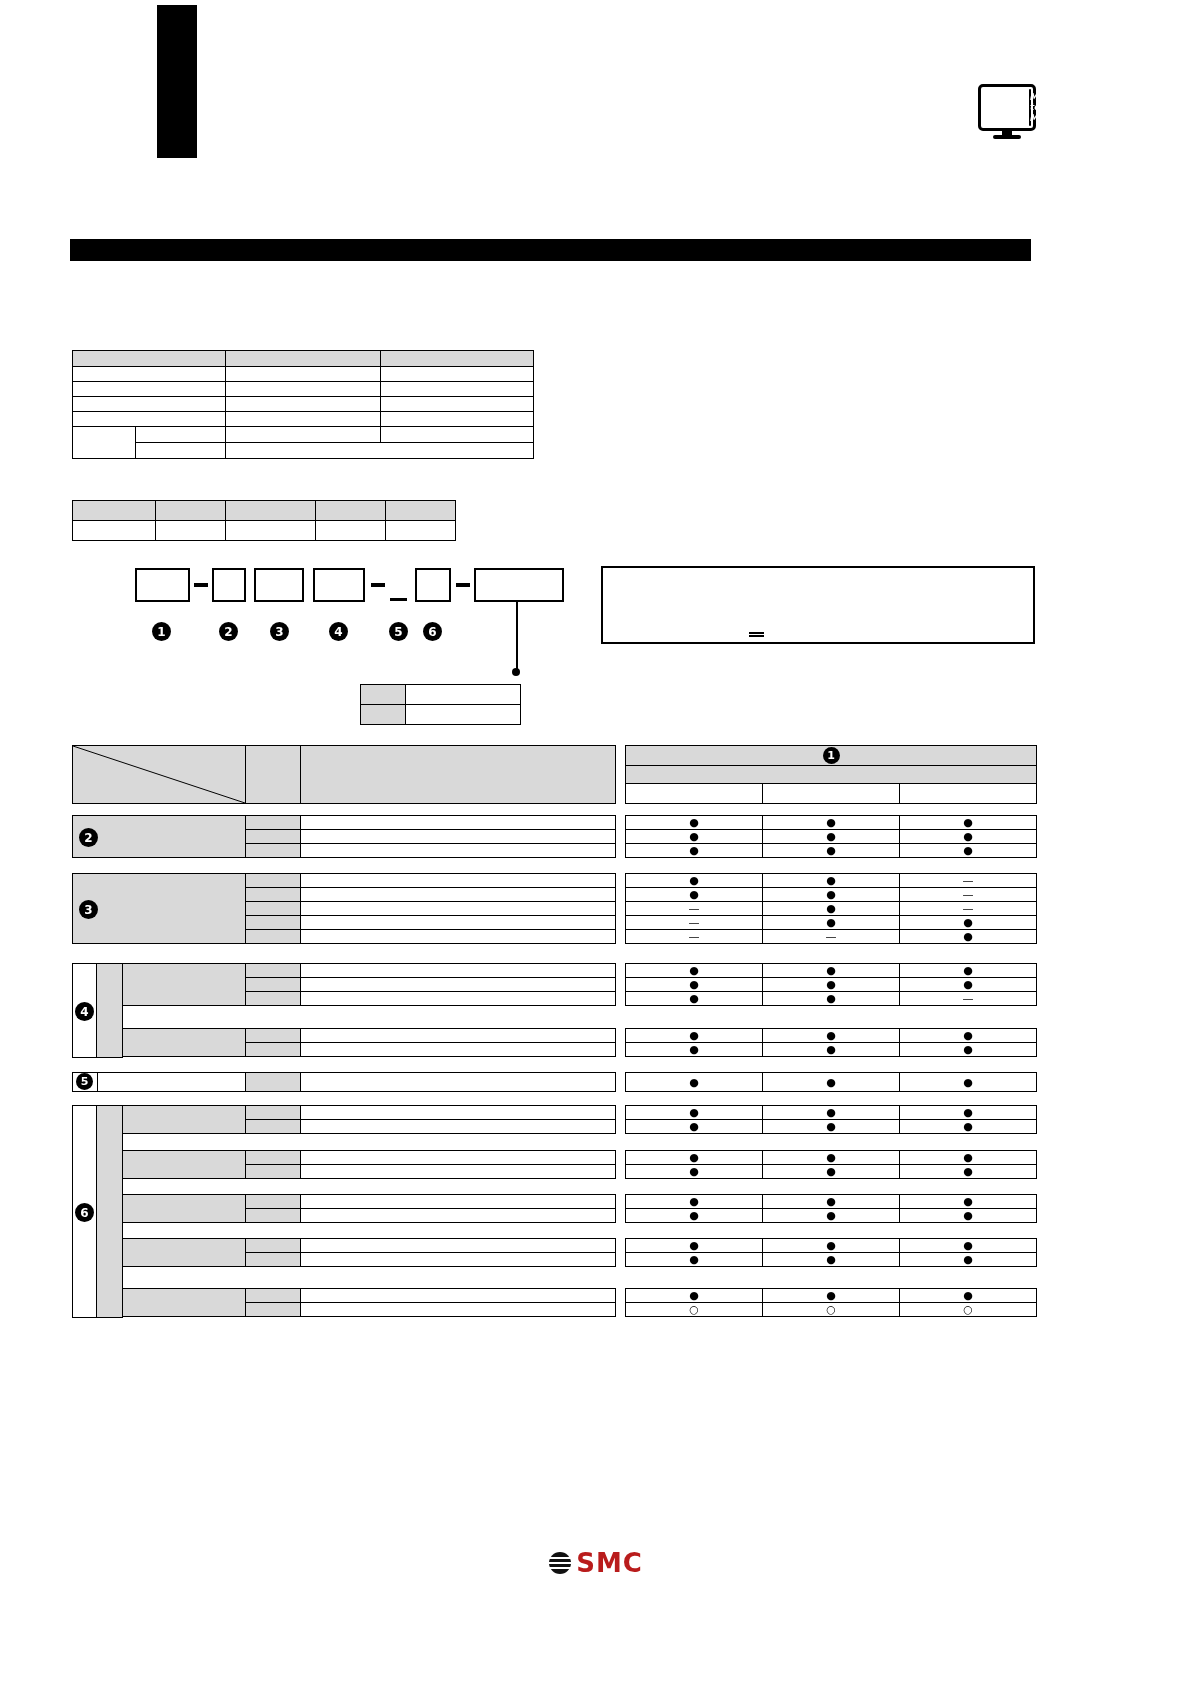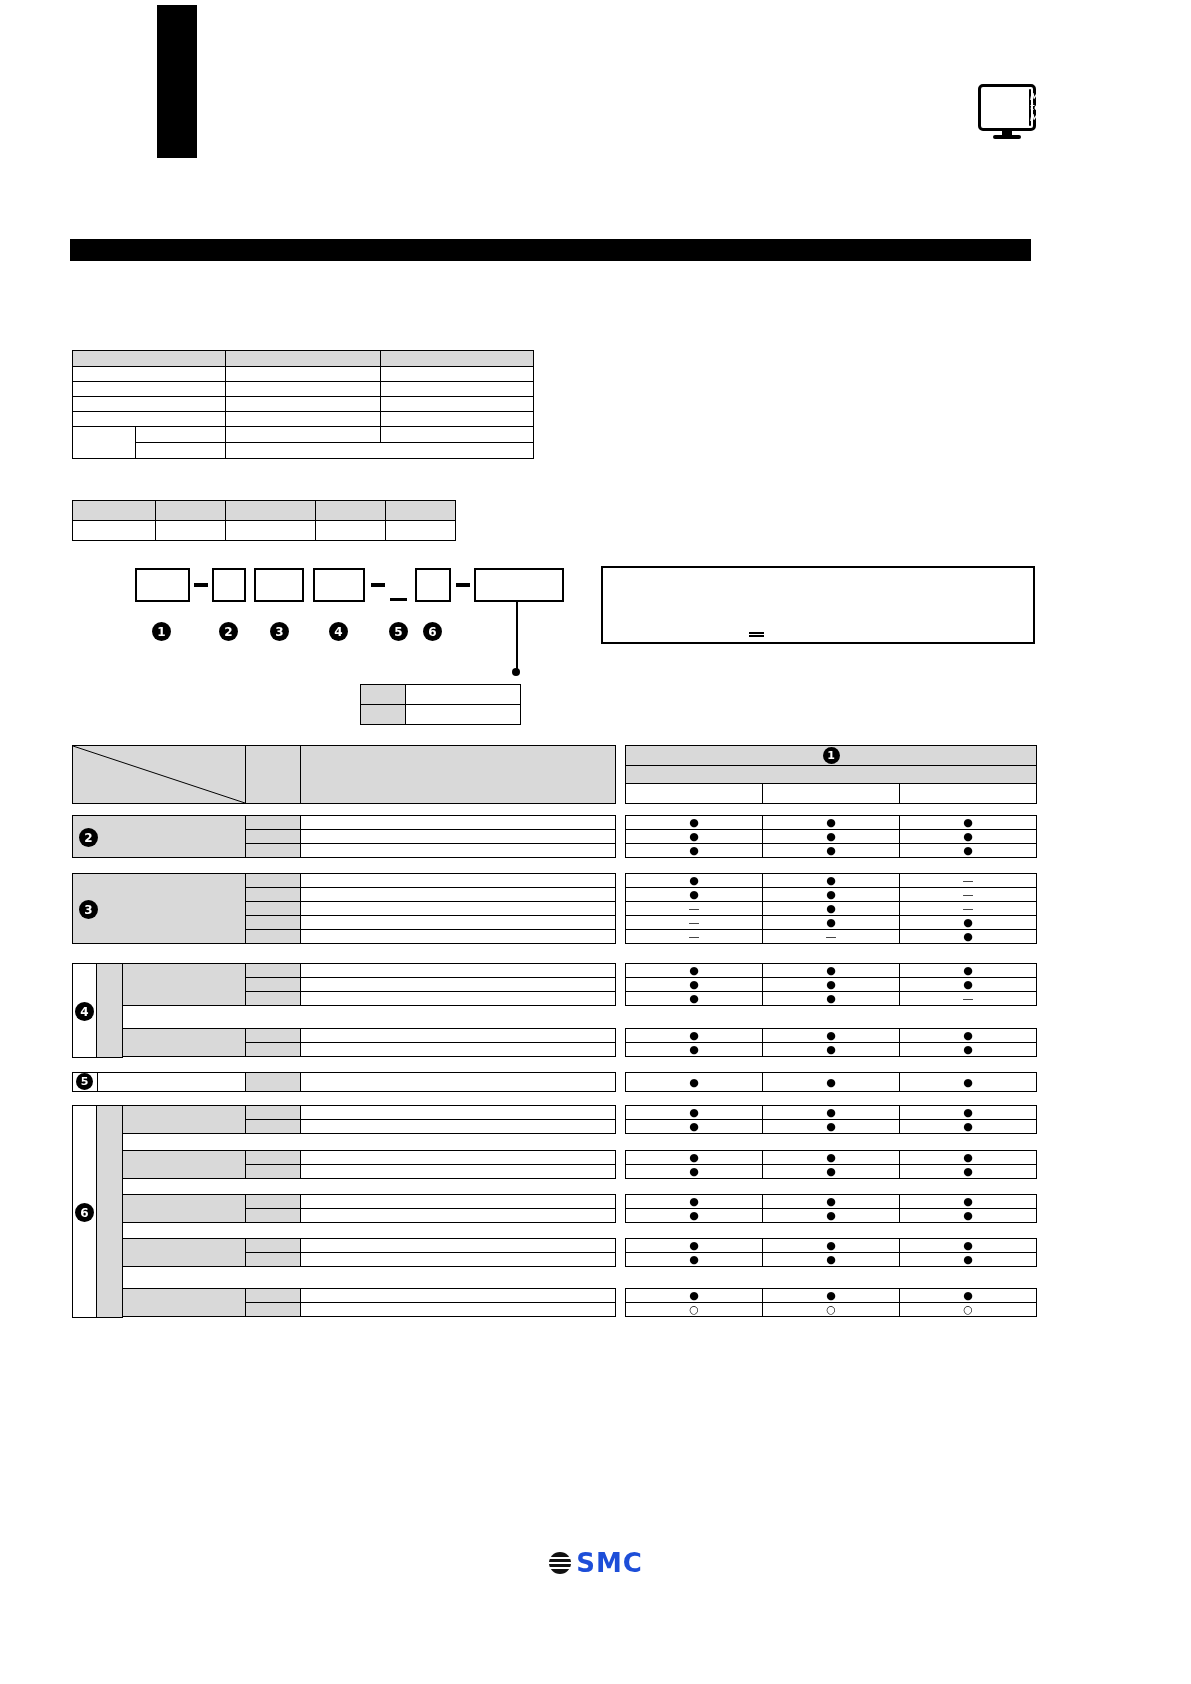--- a/index.html
+++ b/index.html
@@ -30,21 +30,21 @@
                font-size:11px; line-height:1; width:138px; }
   .grid-cell + .grid-cell { margin-left:-1px; }
   .lr1 { width:56px; background:#d9d9d9; }
   .lr2 { width:316px; background:#fff; }
   .tall .grid-cell { height:20px; }
 
   .hdr-cell { position:absolute; background:#d9d9d9; border:1px solid #000; }
 
   .logo-wrap { position:absolute; left:0; top:1548px; width:100%;
                display:flex; align-items:center; justify-content:center; gap:4px; }
-  .logo-text { font-size:26px; font-weight:bold; letter-spacing:1px; color:#1d4ed8; }
+  .logo-text { font-size:26px; font-weight:bold; letter-spacing:1px; color:#b91c1c; }
 </style>
 </head>
 <body>
 
 <div class="page">
 
   <div class="abs black" style="left:157px;top:5px;width:40px;height:153px;"></div>
 
   <div class="abs" style="left:978px;top:84px;width:58px;">
     <div style="border:3px solid #000;border-radius:5px;background:#fff;padding:2px;">

